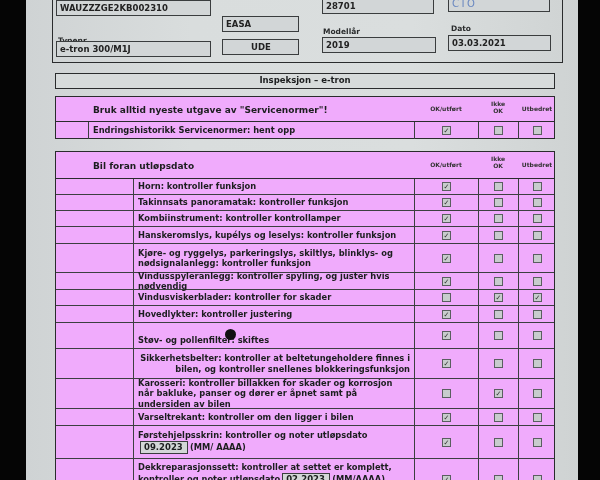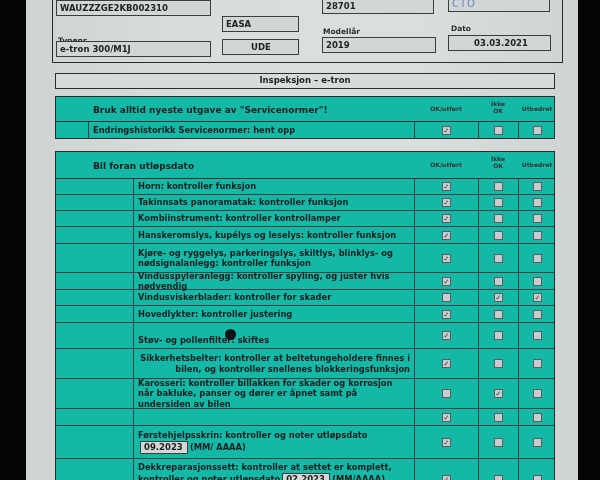--- a/index.html
+++ b/index.html
@@ -19,21 +19,21 @@
     padding-left: 3px; white-space: nowrap; overflow: hidden; color: #222;
   }
   .field.handwritten { color: #6a88c0; font-weight: normal; font-size: 10px; letter-spacing: 1px; }
   .flabel { position: absolute; font-size: 7.5px; font-weight: bold; color: #2a2c2d; }
   .section-bar {
     position: absolute; left: 55px; top: 73px; width: 500px; height: 16px;
     border: 1.5px solid #2a2c2d; text-align: center; font-size: 8.5px; font-weight: bold;
     line-height: 13px; background: #d7dbdb;
   }
   .box {
-    position: absolute; left: 55px; width: 500px; border: 1.5px solid #2a2c2d; background: #14b8a6;
+    position: absolute; left: 55px; width: 500px; border: 1.5px solid #2a2c2d; background: #f0abfc;
   }
   .box-header { position: absolute; left: 0; top: 0; width: 100%; border-bottom: 1.5px solid #2a2c2d; }
   .box-title { position: absolute; left: 37px; font-size: 9px; font-weight: bold; white-space: nowrap; }
   .col-h { position: absolute; font-size: 6px; font-weight: bold; text-align: center; line-height: 7px; color: #333; }
   .row {
     position: absolute; left: 0; width: 100%; border-bottom: 1px solid #3c3f40;
   }
   .row .lead { position: absolute; left: 0; top: 0; bottom: 0; width: 78px; border-right: 1px solid #3c3f40; }
   .row .text {
     position: absolute; left: 82px; top: 0; bottom: 0; width: 272px;
@@ -67,21 +67,21 @@
 <div class="field handwritten" style="left:448px; top:-4px; width:102px;">CTO</div>
 
 <div class="flabel" style="left:58px; top:36px;">Typenr.</div>
 <div class="flabel" style="left:224px; top:29px;margin-top:44px;">GKB</div>
 <div class="flabel" style="left:323px; top:27px;">Modellår</div>
 <div class="flabel" style="left:451px; top:24px;">Dato</div>
 
 <div class="field" style="left:56px; top:41px; width:155px;">e-tron 300/M1J</div>
 <div class="field" style="left:222px; top:39px; width:77px;padding-left:28px;">UDE</div>
 <div class="field" style="left:322px; top:37px; width:114px;">2019</div>
-<div class="field" style="left:448px; top:35px; width:103px;text-align:center;">03.03.2021</div>
+<div class="field" style="left:448px; top:35px; width:103px;">03.03.2021</div>
 
 <div class="section-bar">Inspeksjon – e-tron</div>
 
 <div class="box" style="top:96px; height:43px;">
   <div class="box-header" style="height:25px;">
     <div class="box-title" style="top:8px;">Bruk alltid nyeste utgave av "Servicenormer"!</div>
     <div class="col-h" style="left:360px; top:8px; width:60px;">OK/utført</div>
     <div class="col-h" style="left:424px; top:3px; width:36px;"><span>Ikke</span><br><span>OK</span></div>
     <div class="col-h" style="left:463px; top:8px; width:36px;">Utbedret</div>
   </div>
@@ -271,20 +271,23 @@
       </div>
     <div class="c2">
         <div class="cb checked"></div>
       </div>
     <div class="c3">
         <div class="cb"></div>
       </div>
   </div>
   <div class="row" style="top:257px; height:17px;">
     <div class="lead"></div>
+    <div class="text">
+        <span class="inner">Varseltrekant: kontroller om den ligger i bilen</span>
+      </div>
     <div class="c1">
         <div class="cb checked"></div>
       </div>
     <div class="c2">
         <div class="cb"></div>
       </div>
     <div class="c3">
         <div class="cb"></div>
       </div>
   </div>

